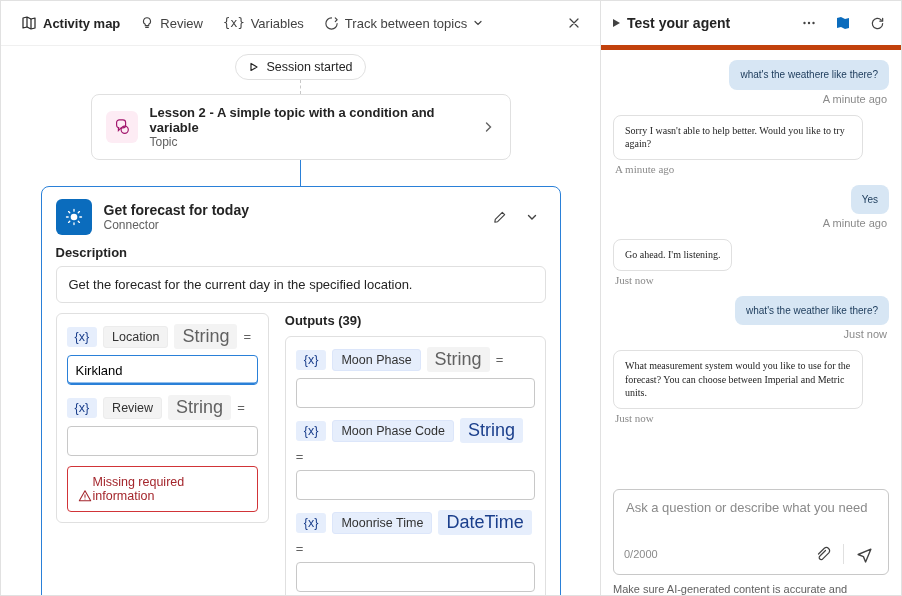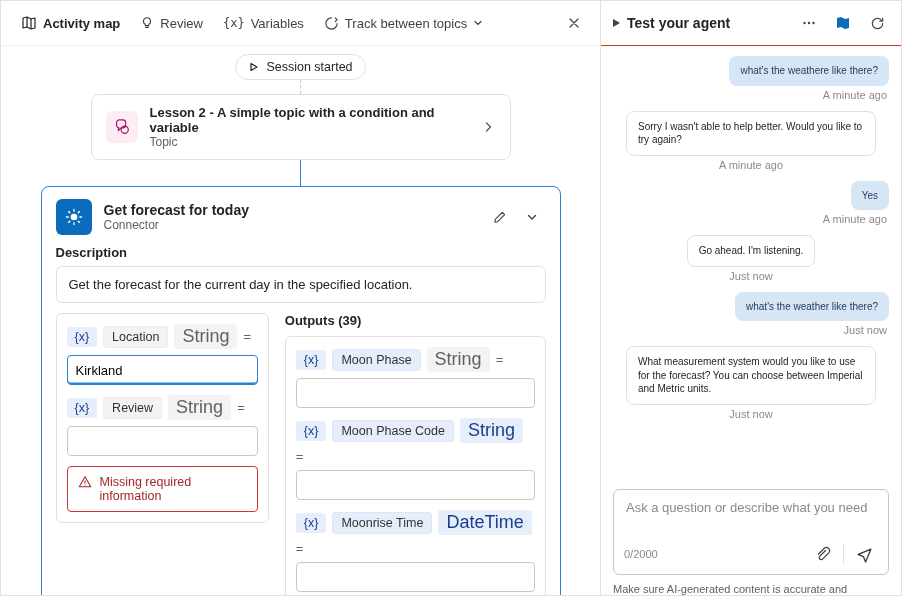--- a/index.html
+++ b/index.html
@@ -47,29 +47,29 @@
 
   .param-row { display: flex; align-items: center; gap: 6px; flex-wrap: wrap; }
   .badge { display: inline-flex; align-items: center; gap: 4px; background: #e6eefc; border-radius: 3px; padding: 3px 8px; font-size: 12.5px; color: #1b3f8c; }
   .param-name { background: #f3f3f3; border-radius: 3px; padding: 3px 8px; font-size: 12.5px; color: #323232; border: 1px solid #ececec; }
   .type-pill { background: #f3f3f3; color: #616161; border-radius: 3px; padding: 2px 8px; font-size: 18px; }
   .type-pill.blue { background: #e6eefc; color: #1b3f8c; }
   .eq { color: #616161; }
   .val-input { border: 1px solid #c8c8c8; border-radius: 4px; height: 30px; width: 100%; padding: 4px 8px; font-size: 13px; font-family: inherit; }
   .val-input.focus { border: 1px solid #2a80d8; box-shadow: inset 0 -1.5px 0 #2a80d8; }
   .see-more { display: inline-flex; align-items: center; gap: 6px; color: #404040; font-size: 13px; margin-top: 4px; margin-left: 6px; cursor: pointer; }
-  .err-box { border: 1px solid #d13438; border-radius: 4px; padding: 8px 10px; display: flex; gap: 8px; align-items: flex-start; color: #a4262c; font-size: 12.5px; }
+  .err-box { border: 1px solid #d13438; border-radius: 4px; padding: 8px 10px; display: flex; gap: 1px; align-items: flex-end; color: #a4262c; font-size: 12.5px; }
 
   
-  .rtb { display: flex; align-items: center; gap: 6px; padding: 8px 10px; border-bottom: 1px solid #c2410c; }
+  .rtb { display: flex; align-items: center; gap: 6px; padding: 8px 10px; border-bottom: 5px solid #c2410c; }
   .rtb-title { font-weight: 600; font-size: 14px; flex: 1; display: flex; align-items: center; gap: 6px; }
   .chat { flex: 1; overflow-y: auto; padding: 10px 12px; display: flex; flex-direction: column; gap: 4px; }
   .msg-row { display: flex; flex-direction: column; }
   .msg-row.user { align-items: flex-end; }
-  .msg-row.bot { align-items: center; }
+  .msg-row.bot { align-items: flex-start; font-family: Liberation Serif, serif; }
   .bubble { max-width: 250px; padding: 8px 11px; border-radius: 8px; font-size: 10px; line-height: 1.35; }
   .bubble.user { background: #d7e6f4; color: #1b3a5a; }
   .bubble.bot { background: #fff; border: 1px solid #e0e0e0; }
   .ts { font-size: 11px; color: #8a8a8a; margin: 3px 2px 6px; }
   .compose-wrap { padding: 10px 12px 2px; }
   .compose { border: 1px solid #c8c8c8; border-radius: 6px; padding: 8px 10px 6px; display: flex; flex-direction: column; gap: 6px; }
   .compose textarea { border: none; outline: none; resize: none; font-family: inherit; font-size: 13px; color: #616161; height: 36px; }
   .compose textarea::placeholder { color: #8a8a8a; }
   .compose-foot { display: flex; align-items: center; justify-content: space-between; }
   .char-count { font-size: 11px; color: #8a8a8a; }

